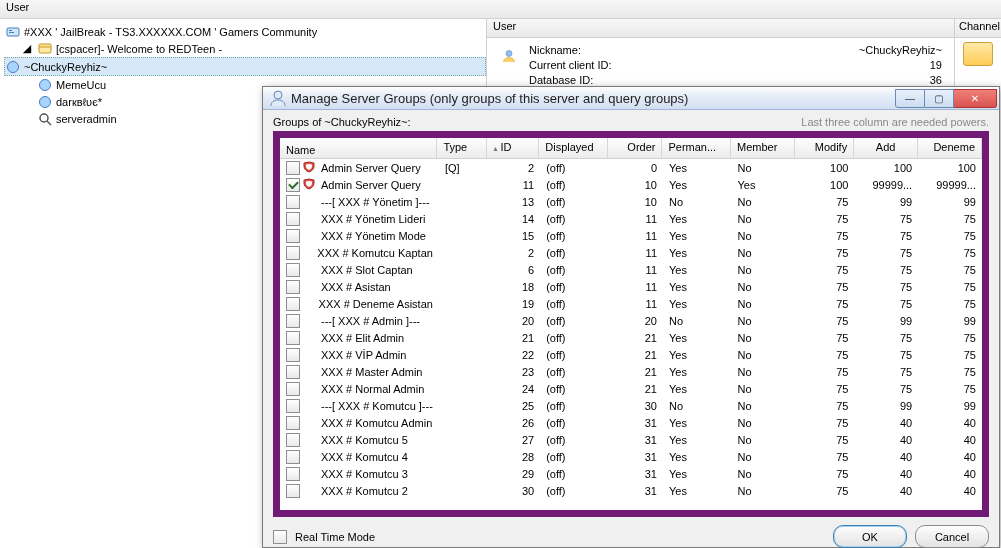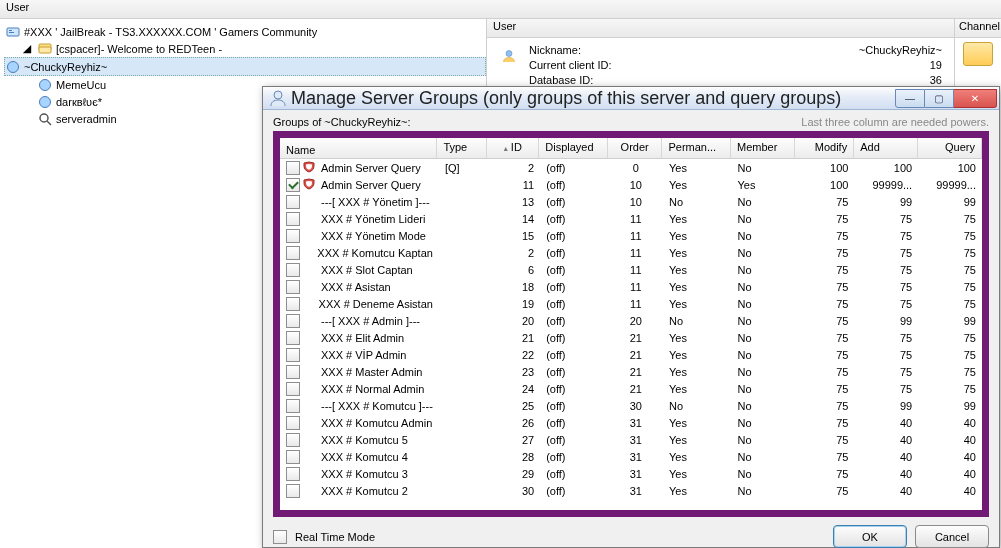--- a/index.html
+++ b/index.html
@@ -18,53 +18,53 @@
 .icn svg{width:14px;height:14px}
 .info-row{display:flex;height:15px;align-items:center}
 .info-row .lbl{width:110px}
 .info-row .val{flex:1;text-align:right;padding-right:4px}
 .chan-icn{width:28px;height:22px;background:linear-gradient(#ffe9a8,#ffcc55);border:1px solid #caa23a;border-radius:3px;margin:2px auto}
 
 
 .dialog{position:absolute;left:262px;top:86px;width:736px;height:460px;background:#f0f0f0;border:1px solid #7a7a7a;box-shadow:2px 2px 8px rgba(0,0,0,.35)}
 .tbar{height:22px;background:linear-gradient(#fdfdfd,#e4ecf7 45%,#d2def1);border-bottom:1px solid #9fb6d4;display:flex;align-items:center;padding:0 2px}
 .tbar-icn{width:18px;height:18px;margin:0 4px}
-.tbar-title{flex:1;font-size:18px;color:#222}
+.tbar-title{flex:1;font-size:13px;color:#222}
 .winbtns{display:flex;gap:0}
 .wbtn{width:28px;height:17px;border:1px solid #6b88b5;border-left:none;background:linear-gradient(#eaf1fb,#cadcf0);display:flex;align-items:center;justify-content:center;font-size:10px;color:#335}
 .wbtn:first-child{border-left:1px solid #6b88b5;border-radius:0 0 0 3px}
 .wbtn.close{background:linear-gradient(#f07f7a,#d9534f);color:#fff;border-color:#a33;border-radius:0 0 3px 0;width:42px}
 .dlg-body{padding:6px 10px 2px}
 .groups-hdr{display:flex;align-items:baseline;margin-bottom:3px}
 .groups-hdr .l{flex:1}
 .groups-hdr .r{color:#888}
 .grid-wrap{border:7px solid #701a75;background:#fff;height:372px;display:flex;flex-direction:column}
 .ghdr{display:flex;height:20px;background:linear-gradient(#fdfdfd,#ececec);border-bottom:1px solid #cfcfcf}
 .gh{border-right:1px solid #d7d7d7;padding:3px 6px 0;font-size:11px;white-space:nowrap;overflow:hidden}
 .gh.sort::before{content:"\25B4";font-size:8px;color:#777;margin-right:3px}
 .gbody{flex:1;overflow-y:scroll;overflow-x:hidden}
 .gr{display:flex;height:17px;align-items:center}
 .gc{padding:0 6px;white-space:nowrap;overflow:hidden}
 .c-name{width:156px;display:flex;align-items:center;gap:3px}
 .c-type{width:40px}
 .c-id{width:42px;text-align:right}
 .c-disp{width:60px}
-.c-order{width:45px;text-align:center}
+.c-order{width:45px;text-align:right}
 .c-perm{width:60px}
 .c-mem{width:55px}
 .c-mod{width:50px;text-align:right}
 .c-add{width:55px;text-align:right}
 .c-rem{width:55px;text-align:right}
-.gh.c-name{width:156px}.gh.c-type{width:40px}.gh.c-id{width:42px;text-align:center}.gh.c-disp{width:60px}.gh.c-order{width:45px}.gh.c-perm{width:60px}.gh.c-mem{width:55px}.gh.c-mod{width:50px;text-align:right}.gh.c-add{width:55px;text-align:left}.gh.c-rem{width:55px;text-align:right}
+.gh.c-name{width:156px}.gh.c-type{width:40px}.gh.c-id{width:42px;text-align:left}.gh.c-disp{width:60px}.gh.c-order{width:45px}.gh.c-perm{width:60px}.gh.c-mem{width:55px}.gh.c-mod{width:50px;text-align:right}.gh.c-add{width:55px;text-align:center}.gh.c-rem{width:55px;text-align:right}
 .chk{width:12px;height:12px;border:1px solid #8e8e8e;background:linear-gradient(#fff,#e9e9e9);display:inline-flex;align-items:center;justify-content:center;flex:none}
 .chk.on::after{content:"";width:7px;height:4px;border-left:2px solid #2a6d2a;border-bottom:2px solid #2a6d2a;transform:rotate(-45deg);margin-top:-2px}
 .shield{width:12px;height:12px;flex:none}
 .dlg-foot{display:flex;align-items:center;padding:6px 10px;gap:8px}
 .dlg-foot .sp{flex:1}
-.btn{min-width:72px;height:21px;border:1px solid #8b8b8b;border-radius:4px;background:linear-gradient(#fdfdfd,#e3e3e3);font-size:11px;display:flex;align-items:center;justify-content:center}
+.btn{min-width:72px;height:21px;border:1px solid #8b8b8b;border-radius:10px;background:linear-gradient(#fdfdfd,#e3e3e3);font-size:11px;display:flex;align-items:center;justify-content:center}
 .btn.def{border-color:#3c7fb1;box-shadow:0 0 0 1px #a6d0ec inset}
 </style>
 </head>
 <body>
 <div class="shell">
 
 <div class="main-titlebar">User</div>
 <div class="hsplit">
   <div class="left">
     <div class="tree-row">
@@ -184,21 +184,21 @@
       <div class="ghdr">
         <div class="gh c-name">Name</div>
         <div class="gh c-type">Type</div>
         <div class="gh c-id sort">ID</div>
         <div class="gh c-disp">Displayed</div>
         <div class="gh c-order">Order</div>
         <div class="gh c-perm">Perman...</div>
         <div class="gh c-mem">Member</div>
         <div class="gh c-mod">Modify</div>
         <div class="gh c-add">Add</div>
-        <div class="gh c-rem">Query</div>
+        <div class="gh c-rem">Deneme</div>
       </div>
       <div class="gbody" id="gridbody">
             <div class="gr">
               <div class="gc c-name">
                 <span class="chk"></span>
                 <span><svg class="shield" viewBox="0 0 12 12">
                     <path d="M6 1l5 1v3c0 3-2 5-5 6C3 10 1 8 1 5V2z" fill="#e05048" stroke="#9c2e28"></path>
                     <path d="M6 3l3 .6V5c0 2-1.2 3.2-3 3.8C4.2 8.2 3 7 3 5V3.6z" fill="#fff"></path>
                   </svg></span>
                 <span style="padding-left:3px">Admin Server Query</span>

